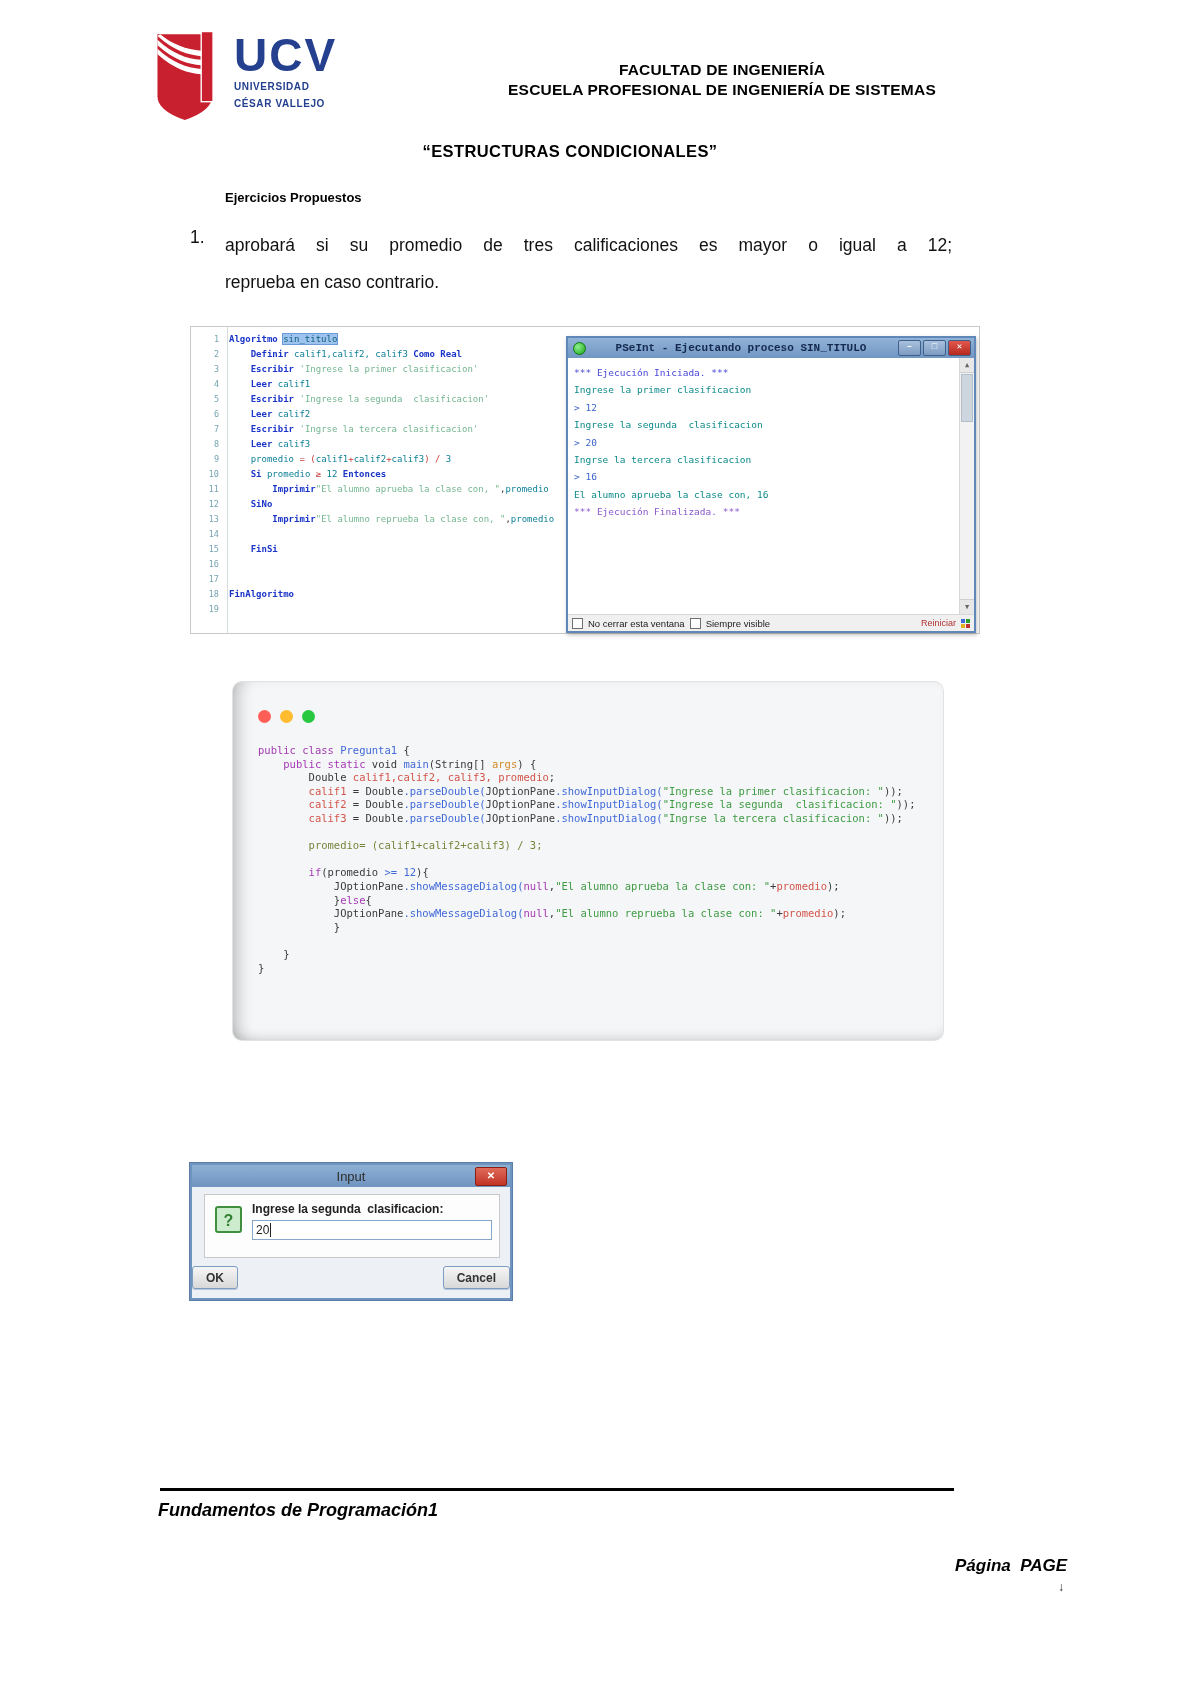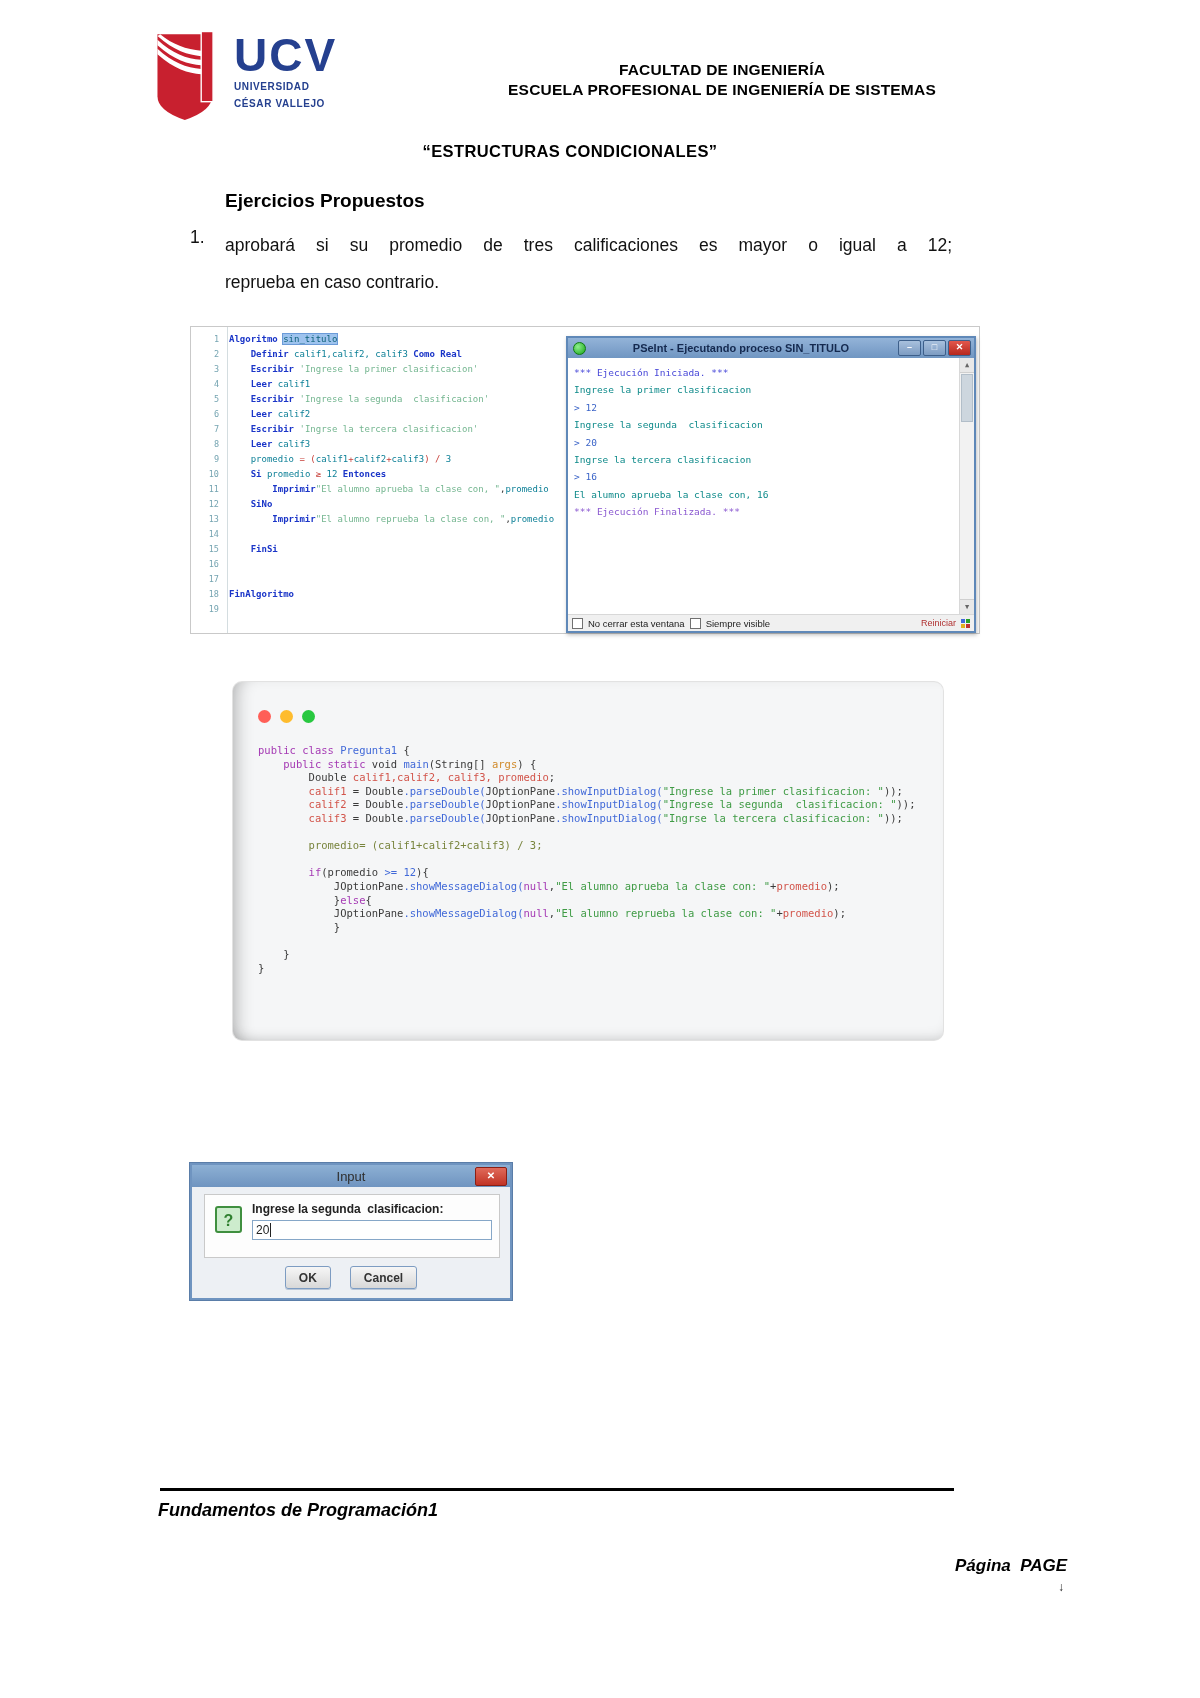--- a/index.html
+++ b/index.html
@@ -6,21 +6,21 @@
   body{width:1200px;height:1698px;position:relative;font-family:"Liberation Sans",sans-serif;overflow:hidden;}
   .abs{position:absolute;}
 
   
   .logo-wrap{left:152px;top:30px;display:flex;align-items:flex-start;}
   .logo-text{color:#25408f;margin-top:2px;}
   .logo-acronym{font-size:46px;font-weight:bold;letter-spacing:2px;line-height:46px;font-family:"Liberation Sans",sans-serif;}
   .logo-line{font-size:10px;font-weight:bold;letter-spacing:.6px;line-height:17px;}
   .faculty{left:488px;top:60px;width:468px;text-align:center;font-weight:bold;font-size:15.5px;line-height:20px;color:#000;letter-spacing:.2px;}
   .doc-title{left:190px;top:142px;width:760px;text-align:center;font-weight:bold;font-size:16.5px;letter-spacing:.4px;color:#000;}
-  .section-heading{left:225px;top:190px;font-weight:bold;font-size:19px;color:#000;}
+  .section-heading{left:225px;top:190px;font-weight:bold;font-size:13px;color:#000;}
   .ex-num{left:190px;top:227px;font-size:17.5px;color:#111;}
   .ex-text{left:225px;top:227px;width:727px;font-size:17.5px;color:#111;}
   .jline{line-height:36.5px;text-align:justify;text-align-last:justify;white-space:normal;}
   .jline:last-child{text-align-last:left;}
 
   
   .shot1{left:190px;top:326px;width:790px;height:308px;background:#fff;border:1px solid #c9c9c9;box-sizing:border-box;}
   .gutter-sep{position:absolute;left:36px;top:0;bottom:0;width:1px;background:#d4dde0;}
   .ed-body{position:absolute;left:0;top:5px;right:0;font-family:"DejaVu Sans Mono",monospace;}
   .ed-row{display:flex;height:15px;line-height:15px;}
@@ -29,21 +29,21 @@
   .t-kw{color:#1a35c8;font-weight:bold;}
   .t-id{color:#0b7f96;}
   .t-str{color:#74b690;}
   .t-op{color:#c8403a;}
   .t-num{color:#0b7f96;}
   .t-pl{color:#333;}
   .t-sel{color:#0b5f76;background:#9ec3ee;box-shadow:0 0 0 1px #6b9bd8;}
 
   
   .ps-win{position:absolute;left:375px;top:9px;width:410px;height:297px;border:2px solid #5f88b8;background:#fff;box-shadow:1px 2px 4px rgba(0,0,0,.25);box-sizing:border-box;display:flex;flex-direction:column;}
-  .ps-titlebar{height:20px;background:linear-gradient(180deg,#93b3d8,#7096c2);display:flex;align-items:center;padding:0 3px;flex:none;}
+  .ps-titlebar{height:20px;background:linear-gradient(180deg,#93b3d8,#7096c2);display:flex;align-items:center;padding:0 3px;flex:none;font-family:Liberation Mono, monospace;}
   .ps-runicon{width:11px;height:11px;border-radius:50%;background:radial-gradient(circle at 35% 35%,#8ef08e,#17a317);border:1px solid #0f7a0f;margin-left:2px;flex:none;}
   .ps-title{flex:1;text-align:center;font-size:11px;font-weight:bold;color:#14294f;}
   .ps-btn{width:21px;height:14px;font-size:9px;line-height:12px;text-align:center;border:1px solid #3d5f8a;border-radius:2px;color:#fff;margin-left:2px;flex:none;font-weight:bold;}
   .ps-btn.blue{background:linear-gradient(#a8c0dd,#7d9cc2);}
   .ps-btn.red{background:linear-gradient(#e2574c,#b6281e);}
   .ps-console{flex:1;position:relative;font-family:"DejaVu Sans Mono",monospace;font-size:9.5px;padding:6px 20px 0 6px;overflow:hidden;}
   .con-line{line-height:17.4px;white-space:pre;}
   .c-sys{color:#4848d8;}
   .c-out{color:#0e8a8a;}
   .c-inp{color:#3b64c8;}
@@ -80,21 +80,21 @@
   .dlg{left:190px;top:1163px;width:322px;height:137px;border:2px solid #6f94c0;box-shadow:0 0 0 1px #5a7da8;background:#edf0f4;box-sizing:border-box;}
   .dlg-titlebar{height:22px;background:linear-gradient(180deg,#8db0d4,#6f94c0);position:relative;display:flex;align-items:center;justify-content:center;}
   .dlg-title{font-size:13px;color:#2e2e2e;}
   .dlg-close{position:absolute;right:3px;top:2px;width:30px;height:17px;background:linear-gradient(#e06a5a,#c13325);border:1px solid #8a1f14;border-radius:2px;color:#fff;font-size:10px;font-weight:bold;text-align:center;line-height:15px;}
   .dlg-panel{position:absolute;left:12px;top:29px;width:294px;height:62px;background:#fdfdfd;border:1px solid #c9c9c9;}
   .dlg-qicon{position:absolute;left:10px;top:11px;width:27px;height:27px;background:#cdeccd;border:2px solid #3f8f3f;border-radius:3px;color:#2f7f2f;font-size:16px;font-weight:bold;text-align:center;line-height:25px;box-sizing:border-box;}
   .dlg-label{position:absolute;left:47px;top:7px;font-size:12px;font-weight:bold;color:#222;white-space:pre;}
   .dlg-fieldwrap{position:absolute;left:47px;top:25px;width:240px;height:20px;}
   .dlg-field{width:100%;height:100%;box-sizing:border-box;border:1px solid #86a7c8;font-family:"Liberation Sans",sans-serif;font-size:12px;padding:0 12px 0 3px;background:#fff;color:#222;}
   .dlg-caret{position:absolute;left:18px;top:3px;width:1px;height:14px;background:#222;}
-  .dlg-buttons{position:absolute;left:0;right:0;bottom:9px;display:flex;justify-content:center;gap:19px;}
+  .dlg-buttons{position:absolute;left:0;right:0;bottom:9px;display:flex;justify-content:space-between;gap:19px;}
   .dlg-btn{height:23px;padding:0 13px;font-family:"Liberation Sans",sans-serif;font-size:12px;font-weight:bold;color:#333;background:linear-gradient(#f6f6f6,#d8d8d8);border:1px solid #7d9cc2;border-radius:3px;box-shadow:0 1px 0 #b8c6d8;}
 
   
   .footer-rule{left:160px;top:1488px;width:794px;height:3px;background:#000;}
   .footer-left{left:158px;top:1500px;font-size:18px;font-weight:bold;font-style:italic;color:#000;}
   .footer-right{left:955px;top:1556px;font-size:17px;font-weight:bold;font-style:italic;color:#000;white-space:pre;}
   .footer-arrow{left:1058px;top:1580px;font-size:12px;color:#222;}
 </style>
 </head>
 <body>

